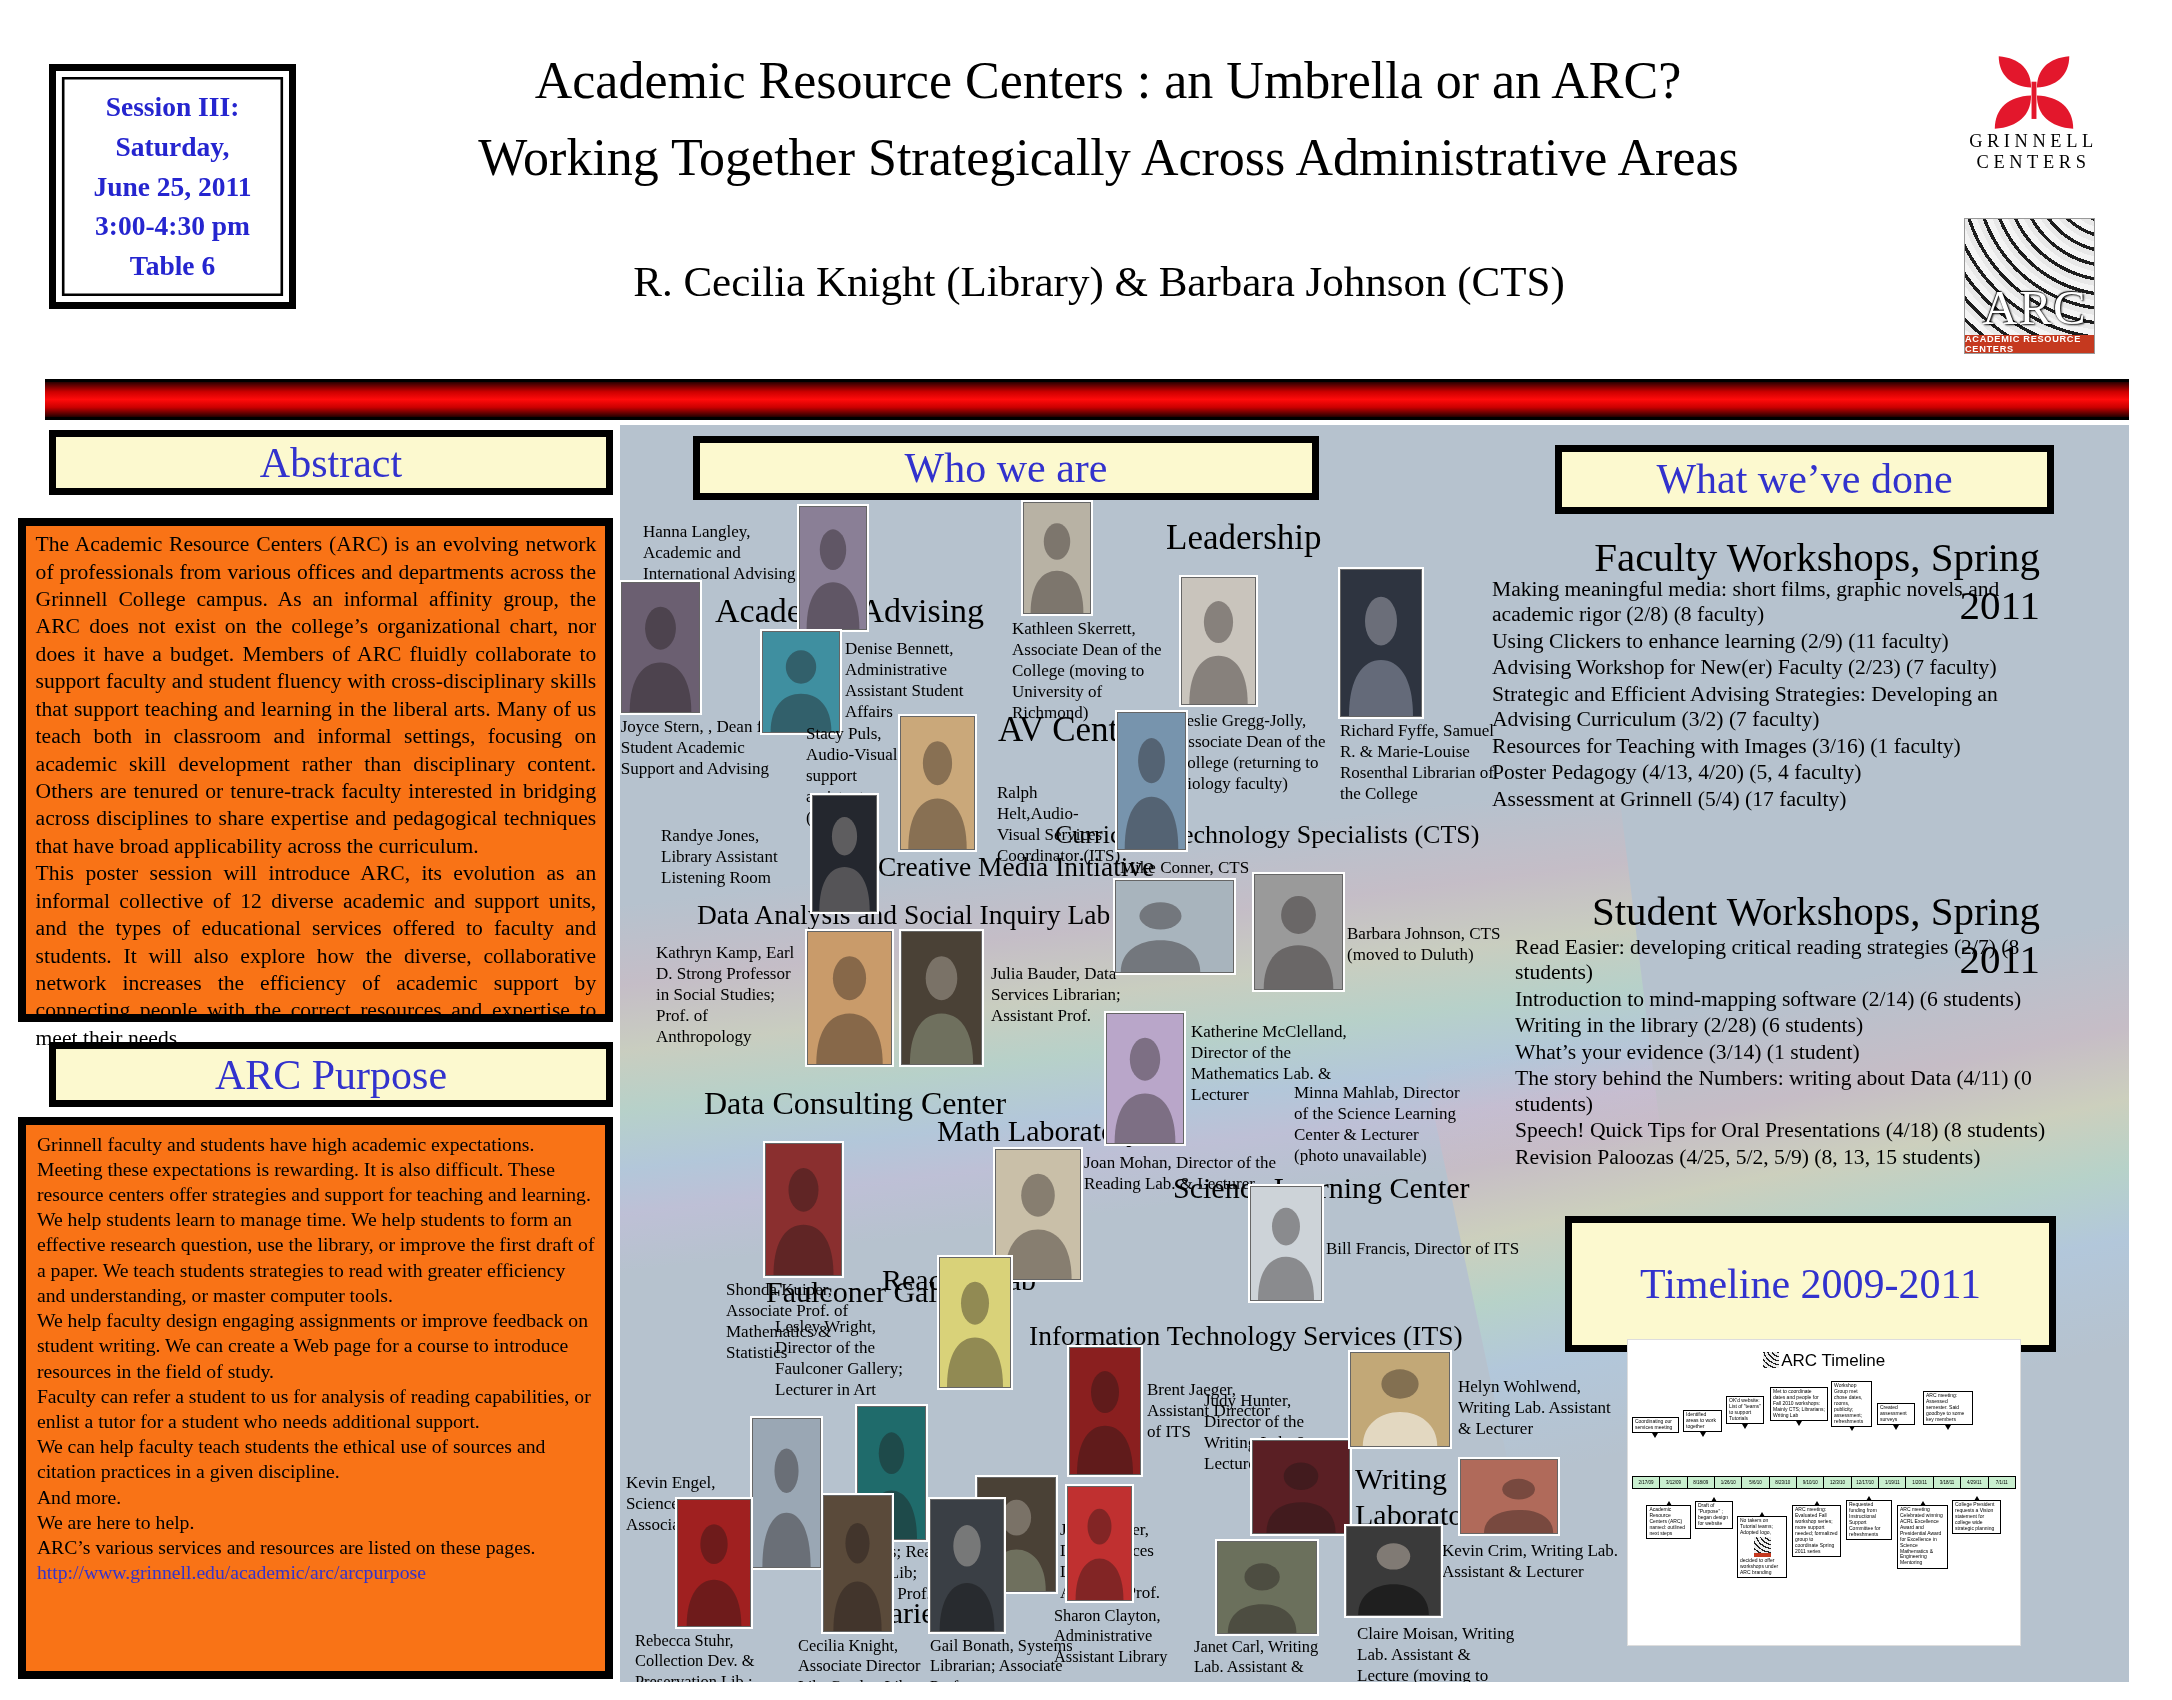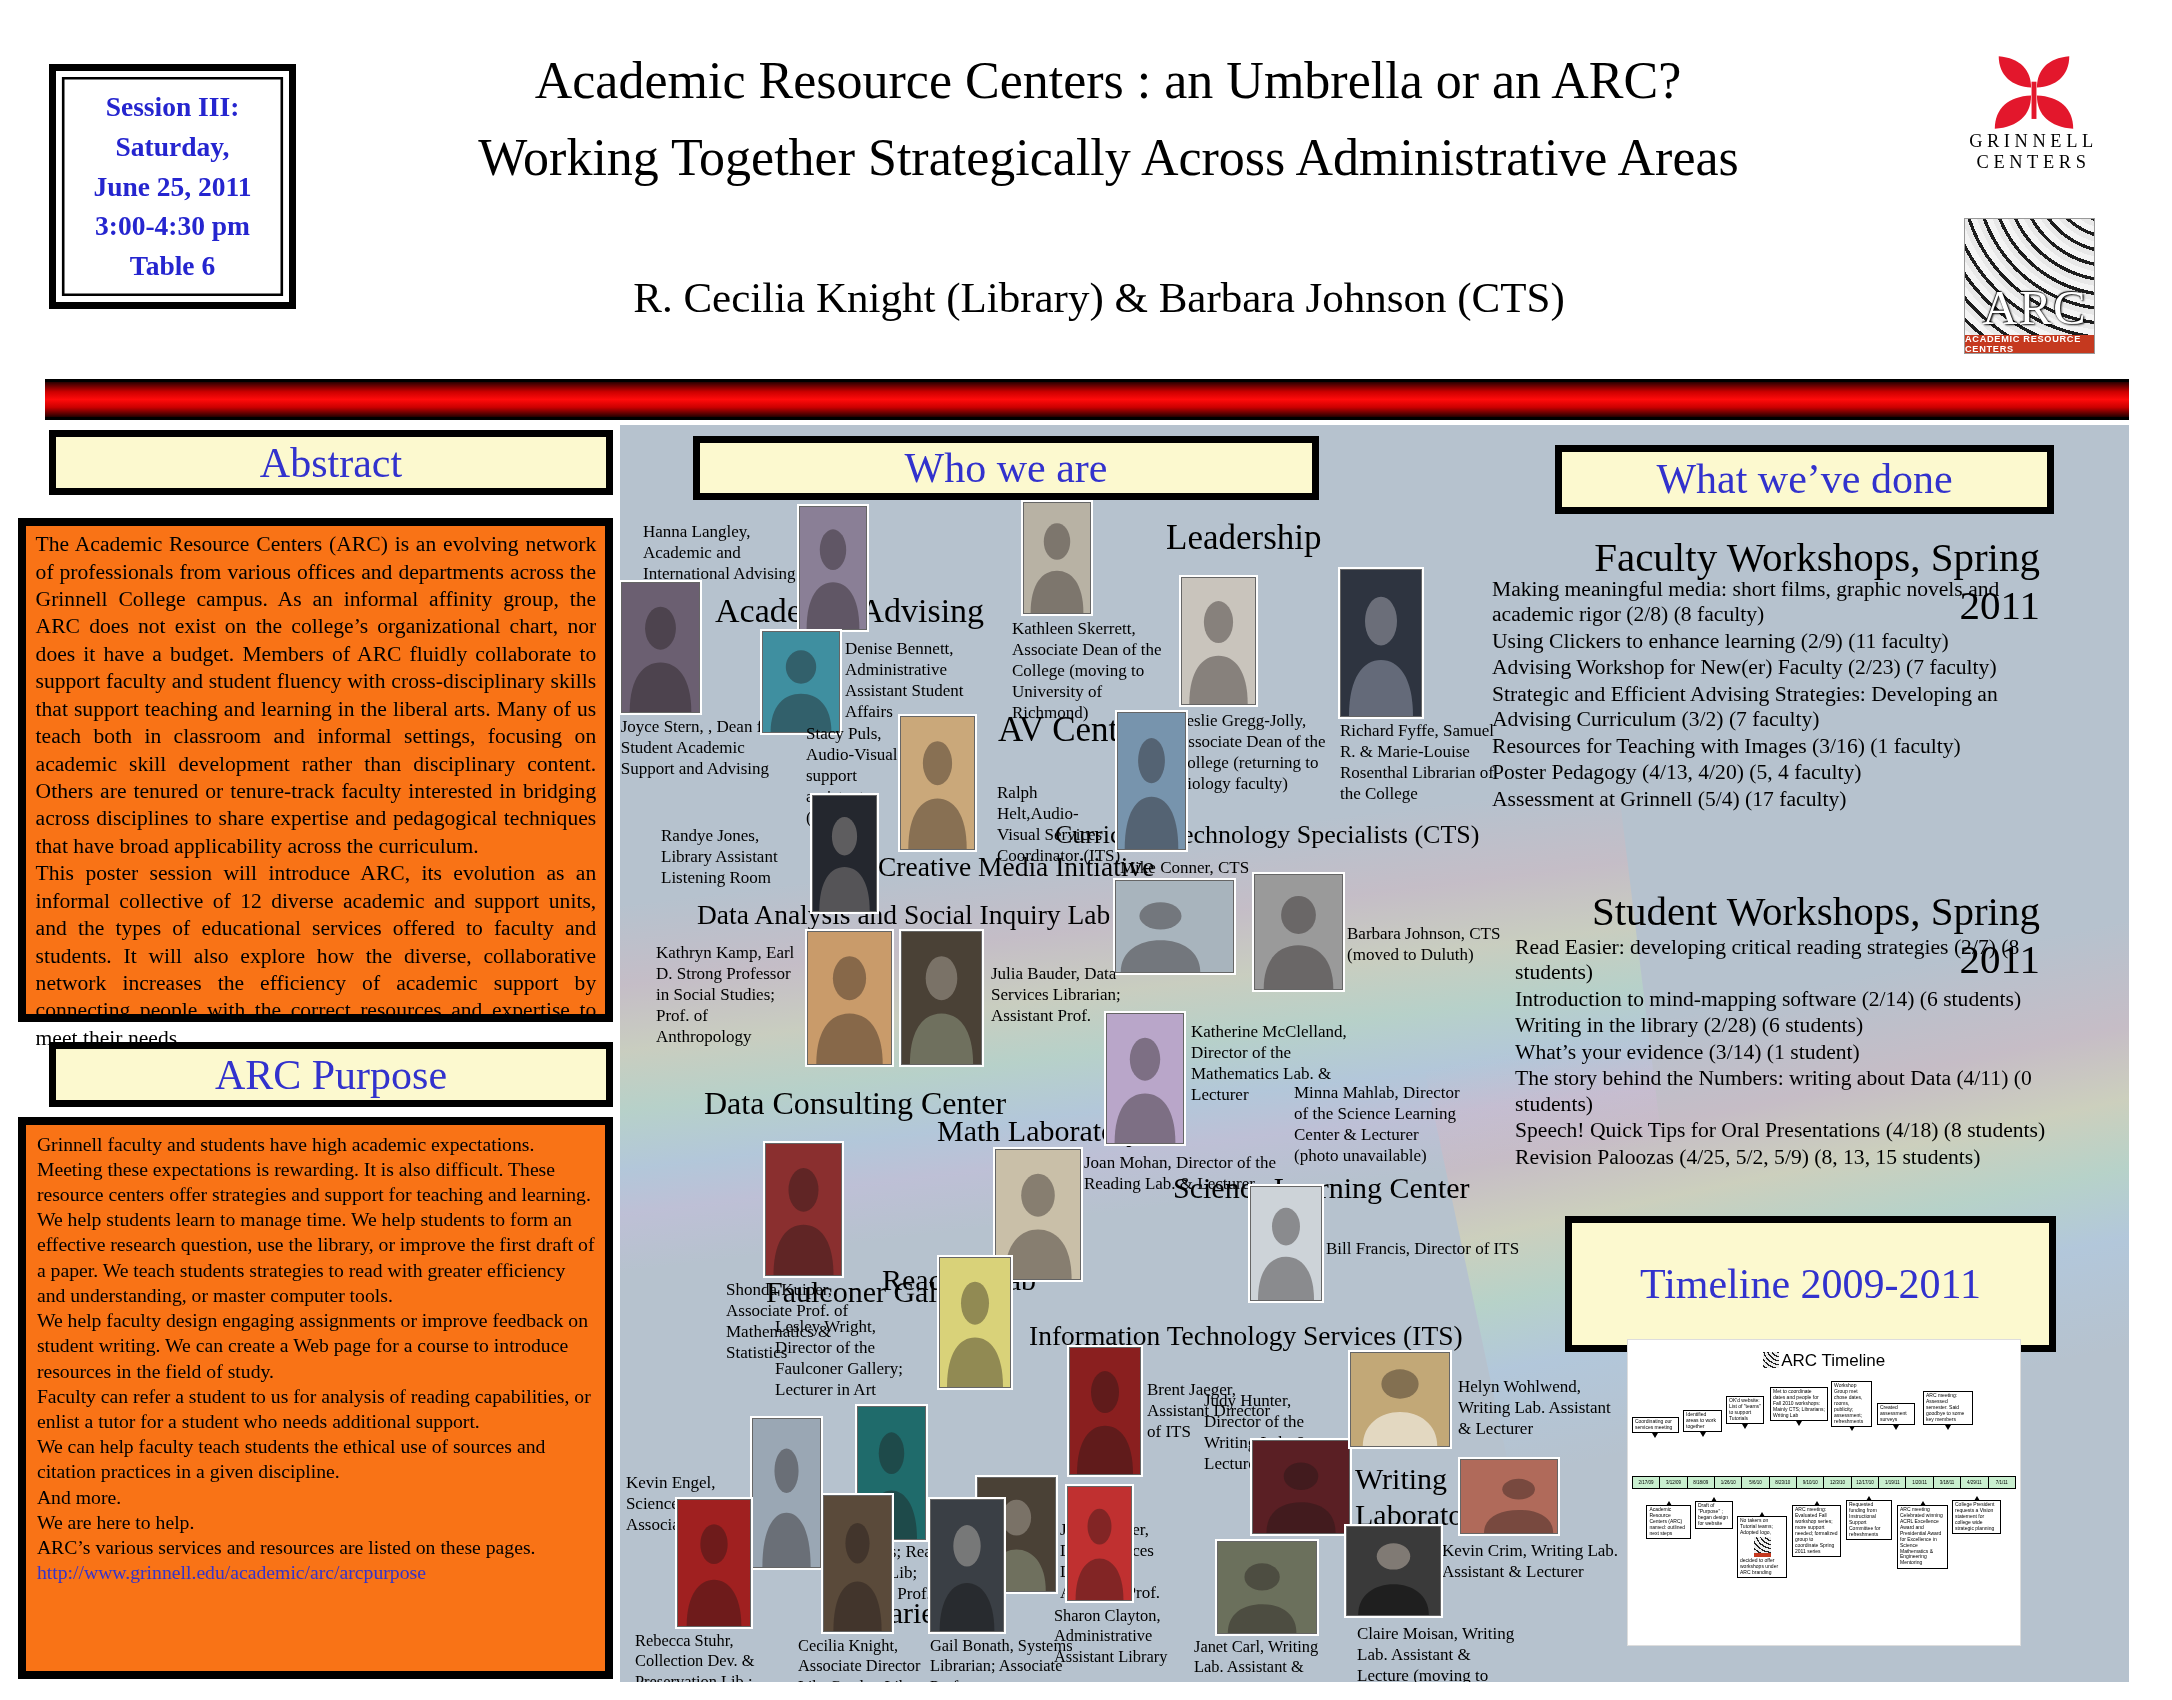--- a/index.html
+++ b/index.html
@@ -5,21 +5,21 @@
   html,body{margin:0;padding:0;background:#fff;}
   .poster{position:relative;width:2172px;height:1700px;background:#ffffff;overflow:hidden;
           font-family:"Liberation Serif",serif;color:#000;}
   
   .session-box{position:absolute;left:49px;top:64px;width:233px;height:231px;background:#fff;
     border:7.9px solid #000;box-shadow:inset 0 0 0 5.9px #fff,inset 0 0 0 8.5px #000;
     display:flex;align-items:center;justify-content:center;text-align:center;}
   .session-text{font-size:27.5px;font-weight:bold;color:#2525cf;line-height:1.45;white-space:pre-line;}
   .title1{position:absolute;left:308px;top:51px;width:1600px;text-align:center;font-size:52px;}
   .title2{position:absolute;left:282px;top:128px;width:1653px;text-align:center;font-size:52px;}
-  .authors{position:absolute;left:394px;top:273px;width:1410px;text-align:center;font-size:43px;}
+  .authors{position:absolute;left:394px;top:257px;width:1410px;text-align:center;font-size:43px;}
   .grinnell-logo{position:absolute;left:1968px;top:52px;width:131px;text-align:center;}
   .grinnell-logo svg{display:block;margin:0 auto;}
   .gc-line{font-size:18.4px;letter-spacing:4.6px;font-family:"Liberation Serif",serif;}
   .arc-logo{position:absolute;left:1964px;top:218px;width:129px;height:134px;border:0.7px solid #999;
     background:
       repeating-radial-gradient(circle at 115% -35%, #f4f4f4 0 5.9px, #1d1d1d 5.9px 9.2px, #e8e8e8 9.2px 14.4px);}
   .arc-logo .arc-word{position:absolute;left:5.2px;bottom:17px;width:100%;text-align:center;
     font-size:49px;color:#fff;letter-spacing:1.3px;
     text-shadow:1.3px 1.3px 2px #000,-0.7px -0.7px 1.3px #000;}
   .arc-banner{position:absolute;left:0;bottom:0;width:100%;height:18.4px;background:#c5391f;

